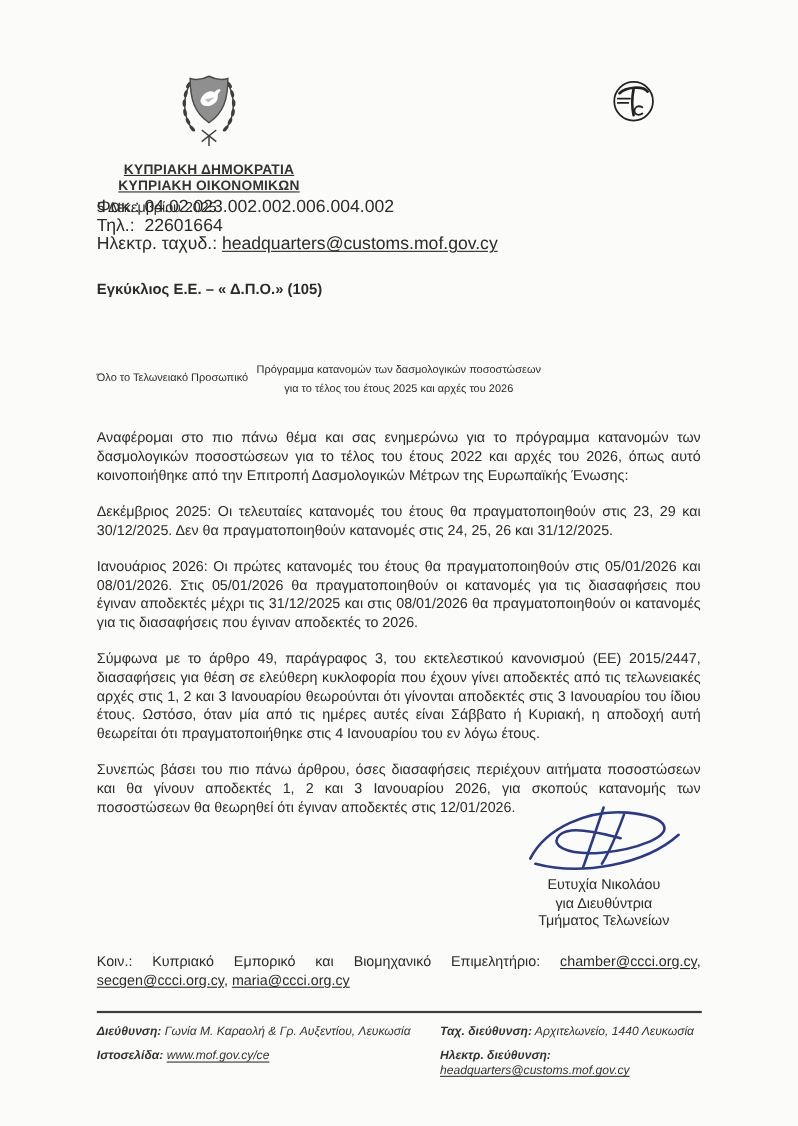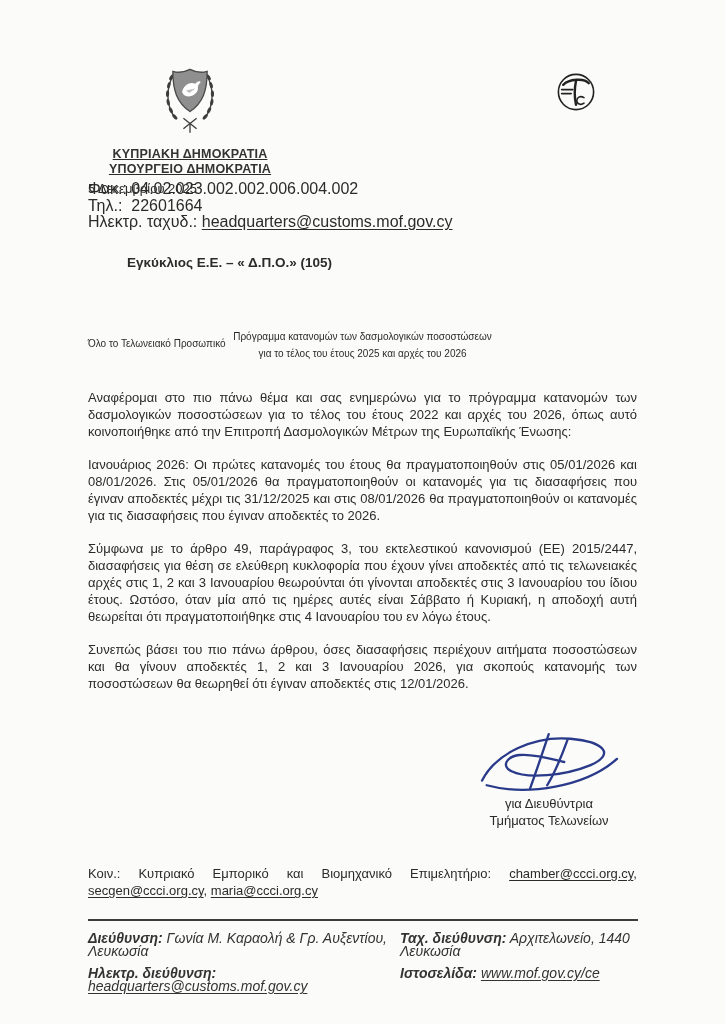--- a/index.html
+++ b/index.html
@@ -8,30 +8,30 @@
     background:#fbfbf9;color:#2b2b2b;
     font-family:"Liberation Sans", sans-serif;
     overflow:hidden;
   }
   .abs{position:absolute;}
   .center{text-align:center;}
   .org-text{font-size:12.5px;font-weight:bold;line-height:15px;letter-spacing:.2px;color:#333;}
   .contact{font-size:16px;line-height:16.5px;}
   .date-line{font-size:13px;}
   .doc-link{color:inherit;text-decoration:underline;text-underline-offset:2px;cursor:pointer;text-align:right;}
-  .circular{font-size:13.5px;font-weight:bold;margin-left:39px;}
+  .circular{font-size:13.5px;font-weight:bold;}
   .recipient{font-size:10px;margin-top:48px;}
   .doc-title{font-size:10px;font-weight:normal;line-height:17px;text-align:center;}
   .body-text p{margin:0 0 16px 0;font-size:13px;line-height:17px;text-align:justify;}
   .sig-block{text-align:center;}
   .sig-names{font-size:13px;line-height:16.5px;}
   .cc{font-size:13px;line-height:17px;text-align:justify;}
   .rule{height:2px;background:#3d3d3d;}
   .footer-grid{display:grid;grid-template-columns:312px 1fr;row-gap:9px;
-    font-size:14px;font-style:italic;line-height:13px;color:#333;}
+    font-size:11px;font-style:italic;line-height:13px;color:#333;}
   .footer-grid b{font-weight:bold;}
   svg{display:block;}
   .mx-auto{margin-left:auto;margin-right:auto;}
 </style>
 </head>
 <body>
 
 <div class="page">
 
   <div class="abs center" style="left:98px;top:64px;width:184px;text-decoration:underline;">
@@ -62,21 +62,21 @@
       <path d="M44,40 L58,37 L49,44 Z" fill="#bdbdbd"></path>
 
       <g fill="none" stroke="#3d3d3d" stroke-width="2">
         <path d="M40,98 L60,82"></path>
         <path d="M60,98 L40,82"></path>
         <path d="M50,90 L50,104"></path>
       </g>
     </svg>
     <div class="org-text" style="margin-top:5px;">
       <div>ΚΥΠΡΙΑΚΗ ΔΗΜΟΚΡΑΤΙΑ</div>
-      <div>ΥΠΟΥΡΓΕΙΟ ΔΗΜΟΚΡΑΤΙΑ</div>
+      <div>ΚΥΠΡΙΑΚΗ ΟΙΚΟΝΟΜΙΚΩΝ</div>
     </div>
   </div>
 
   <div class="abs center" style="left:492px;top:68px;width:168px;">
     <svg class="mx-auto" width="48" height="48" viewBox="0 0 60 60">
       <circle cx="30" cy="30" r="22" fill="none" stroke="#222" stroke-width="2"></circle>
       <g fill="none" stroke="#222" stroke-linecap="round">
         <path d="M14,21 C21,14 40,12 46,19" stroke-width="3"></path>
         <path d="M30,16 C28,26 28,37 30,46" stroke-width="3"></path>
         <path d="M12,27 L26,27" stroke-width="2"></path>
@@ -107,35 +107,37 @@
 
   <div class="abs recipient" style="left:88px;top:290px;width:549px;">Όλο το Τελωνειακό Προσωπικό</div>
 
   <div class="abs doc-title center" style="left:88px;top:328px;width:549px;">
     <div>Πρόγραμμα κατανομών των δασμολογικών ποσοστώσεων</div>
     <div>για το τέλος του έτους 2025 και αρχές του 2026</div>
   </div>
 
   <div class="abs body-text" style="left:88px;top:389px;width:549px;">
     <p>Αναφέρομαι στο πιο πάνω θέμα και σας ενημερώνω για το πρόγραμμα κατανομών των δασμολογικών ποσοστώσεων για το τέλος του έτους 2022 και αρχές του 2026, όπως αυτό κοινοποιήθηκε από την Επιτροπή Δασμολογικών Μέτρων της Ευρωπαϊκής Ένωσης:</p>
+    <p>Δεκέμβριος 2025: Οι τελευταίες κατανομές του έτους θα πραγματοποιηθούν στις 23, 29 και 30/12/2025. Δεν θα πραγματοποιηθούν κατανομές στις 24, 25, 26 και 31/12/2025.</p>
     <p>Ιανουάριος 2026: Οι πρώτες κατανομές του έτους θα πραγματοποιηθούν στις 05/01/2026 και 08/01/2026. Στις 05/01/2026 θα πραγματοποιηθούν οι κατανομές για τις διασαφήσεις που έγιναν αποδεκτές μέχρι τις 31/12/2025 και στις 08/01/2026 θα πραγματοποιηθούν οι κατανομές για τις διασαφήσεις που έγιναν αποδεκτές το 2026.</p>
     <p>Σύμφωνα με το άρθρο 49, παράγραφος 3, του εκτελεστικού κανονισμού (ΕΕ) 2015/2447, διασαφήσεις για θέση σε ελεύθερη κυκλοφορία που έχουν γίνει αποδεκτές από τις τελωνειακές αρχές στις 1, 2 και 3 Ιανουαρίου θεωρούνται ότι γίνονται αποδεκτές στις 3 Ιανουαρίου του ίδιου έτους. Ωστόσο, όταν μία από τις ημέρες αυτές είναι Σάββατο ή Κυριακή, η αποδοχή αυτή θεωρείται ότι πραγματοποιήθηκε στις 4 Ιανουαρίου του εν λόγω έτους.</p>
     <p>Συνεπώς βάσει του πιο πάνω άρθρου, όσες διασαφήσεις περιέχουν αιτήματα ποσοστώσεων και θα γίνουν αποδεκτές 1, 2 και 3 Ιανουαρίου 2026, για σκοπούς κατανομής των ποσοστώσεων θα θεωρηθεί ότι έγιναν αποδεκτές στις 12/01/2026.</p>
   </div>
 
   <div class="abs sig-block" style="left:415px;top:731px;width:268px;">
     <svg class="mx-auto" width="205" height="62" viewBox="0 0 210 80">
       <g fill="none" stroke="#2a3a8a" stroke-width="3" stroke-linecap="round">
         <path d="M18,64 C36,28 86,6 132,10 C176,14 190,30 158,44 C124,58 76,62 56,52 C42,45 50,33 66,31 C84,29 108,36 124,40"></path>
         <path d="M104,4 C96,28 88,52 80,74"></path>
         <path d="M128,12 C120,34 112,54 102,70"></path>
         <path d="M24,70 C76,84 152,72 192,36"></path>
       </g>
     </svg>
     <div class="sig-names" style="margin-top:3px;">
+      <div>Ευτυχία Νικολάου</div>
       <div>για Διευθύντρια</div>
       <div>Τμήματος Τελωνείων</div>
     </div>
   </div>
 
   <div class="abs cc" style="left:88px;top:865px;width:549px;">
     <span>Κοιν.:</span>
     <span>Κυπριακό Εμπορικό και Βιομηχανικό Επιμελητήριο:</span>
     <a class="doc-link">chamber@ccci.org.cy</a><span>,</span>
     <a class="doc-link">secgen@ccci.org.cy</a><span>,</span>
@@ -147,22 +149,22 @@
   <div class="abs footer-grid" style="left:88px;top:932px;width:549px;">
     <div>
       <b>Διεύθυνση:</b>
       <span>Γωνία Μ. Καραολή &amp; Γρ. Αυξεντίου, Λευκωσία</span>
     </div>
     <div>
       <b>Ταχ. διεύθυνση:</b>
       <span>Αρχιτελωνείο, 1440 Λευκωσία</span>
     </div>
     <div>
+      <b>Ιστοσελίδα:</b>
+      <a class="doc-link">www.mof.gov.cy/ce</a>
+    </div>
+    <div>
       <b>Ηλεκτρ. διεύθυνση:</b>
       <a class="doc-link">headquarters@customs.mof.gov.cy</a>
-    </div>
-    <div>
-      <b>Ιστοσελίδα:</b>
-      <a class="doc-link">www.mof.gov.cy/ce</a>
     </div>
   </div>
 
 </div>
 
 </body></html>

